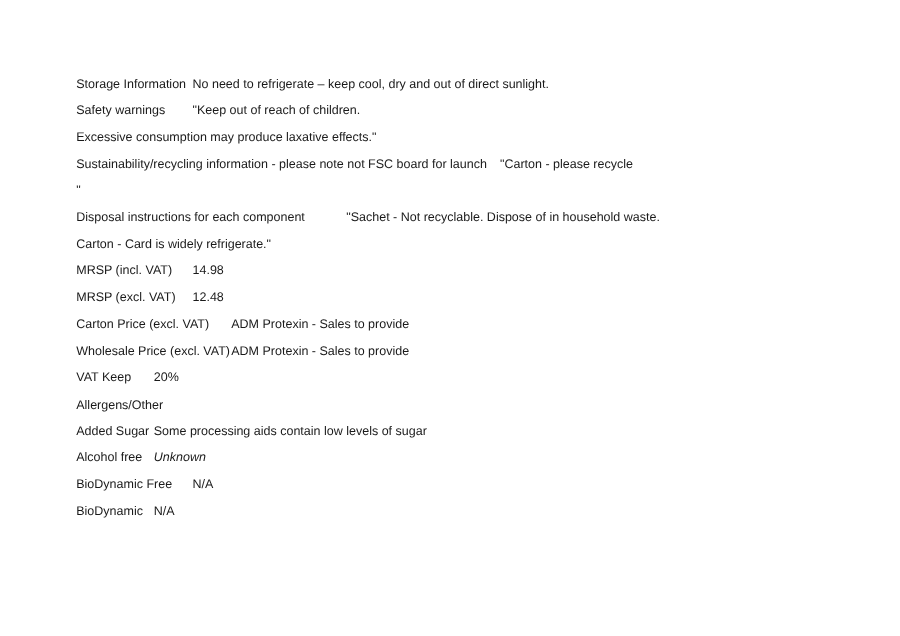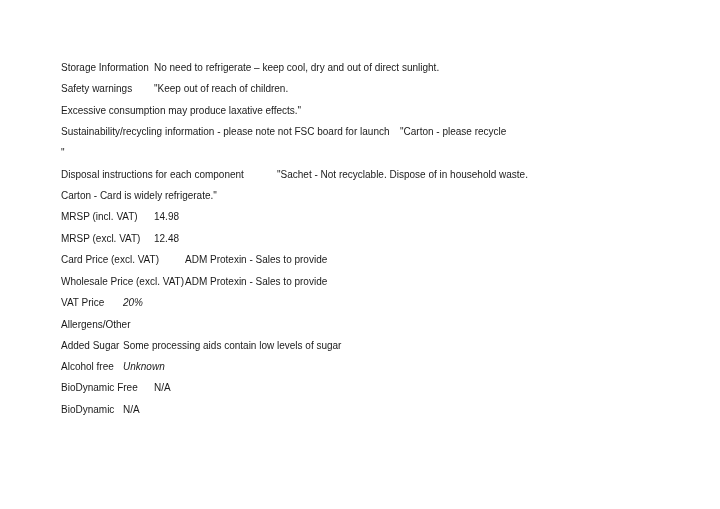--- a/index.html
+++ b/index.html
@@ -15,21 +15,21 @@
 <div id="page">
     <div class="line" style="top: 61px;"><span class="lbl">Storage Information</span><span class="val" style="left: 93px;">No need to refrigerate – keep cool, dry and out of direct sunlight.</span></div>
     <div class="line" style="top: 82px;"><span class="lbl">Safety warnings</span><span class="val" style="left: 93px;">"Keep out of reach of children.</span></div>
     <div class="line" style="top: 104px;"><span class="lbl">Excessive consumption may produce laxative effects."</span></div>
     <div class="line" style="top: 125px;"><span class="lbl">Sustainability/recycling information - please note not FSC board for launch</span><span class="val" style="left: 339px;">"Carton - please recycle</span></div>
     <div class="line" style="top: 146px;"><span class="lbl">"</span></div>
     <div class="line" style="top: 168px;"><span class="lbl">Disposal instructions for each component</span><span class="val" style="left: 216px;">"Sachet - Not recyclable. Dispose of in household waste.</span></div>
     <div class="line" style="top: 189px;"><span class="lbl">Carton - Card is widely refrigerate."</span></div>
     <div class="line" style="top: 210px;"><span class="lbl">MRSP (incl. VAT)</span><span class="val" style="left: 93px;">14.98</span></div>
     <div class="line" style="top: 232px;"><span class="lbl">MRSP (excl. VAT)</span><span class="val" style="left: 93px;">12.48</span></div>
-    <div class="line" style="top: 253px;"><span class="lbl">Card Price (excl. VAT)</span><span class="val" style="left: 124px;">ADM Protexin - Sales to provide</span></div>
+    <div class="line" style="top: 253px;"><span class="lbl">Carton Price (excl. VAT)</span><span class="val" style="left: 124px;">ADM Protexin - Sales to provide</span></div>
     <div class="line" style="top: 275px;"><span class="lbl">Wholesale Price (excl. VAT)</span><span class="val" style="left: 124px;">ADM Protexin - Sales to provide</span></div>
-    <div class="line" style="top: 296px;"><span class="lbl">VAT Price</span><span class="val" style="left: 62px; font-style: italic;">20%</span></div>
+    <div class="line" style="top: 296px;"><span class="lbl">VAT Keep</span><span class="val" style="left: 62px;">20%</span></div>
     <div class="line" style="top: 318px;"><span class="lbl">Allergens/Other</span></div>
     <div class="line" style="top: 339px;"><span class="lbl">Added Sugar</span><span class="val" style="left: 62px; text-align: center;">Some processing aids contain low levels of sugar</span></div>
     <div class="line" style="top: 360px;"><span class="lbl">Alcohol free</span><span class="val" style="left: 62px; font-style: italic;">Unknown</span></div>
     <div class="line" style="top: 381px;"><span class="lbl">BioDynamic Free</span><span class="val" style="left: 93px;">N/A</span></div>
     <div class="line" style="top: 403px;"><span class="lbl">BioDynamic</span><span class="val" style="left: 62px;">N/A</span></div>
   </div>
 
 </body></html>

